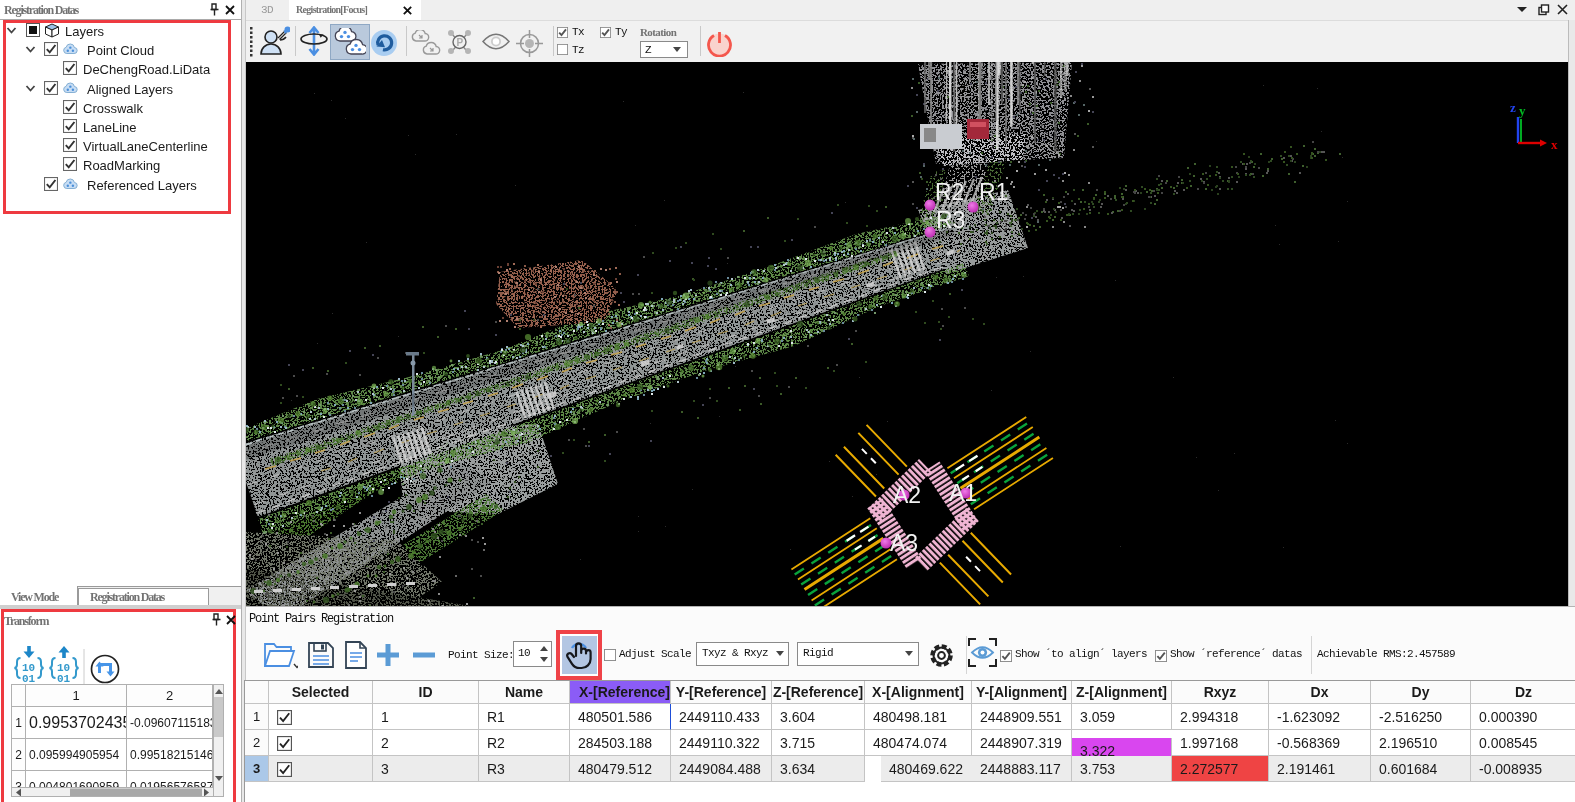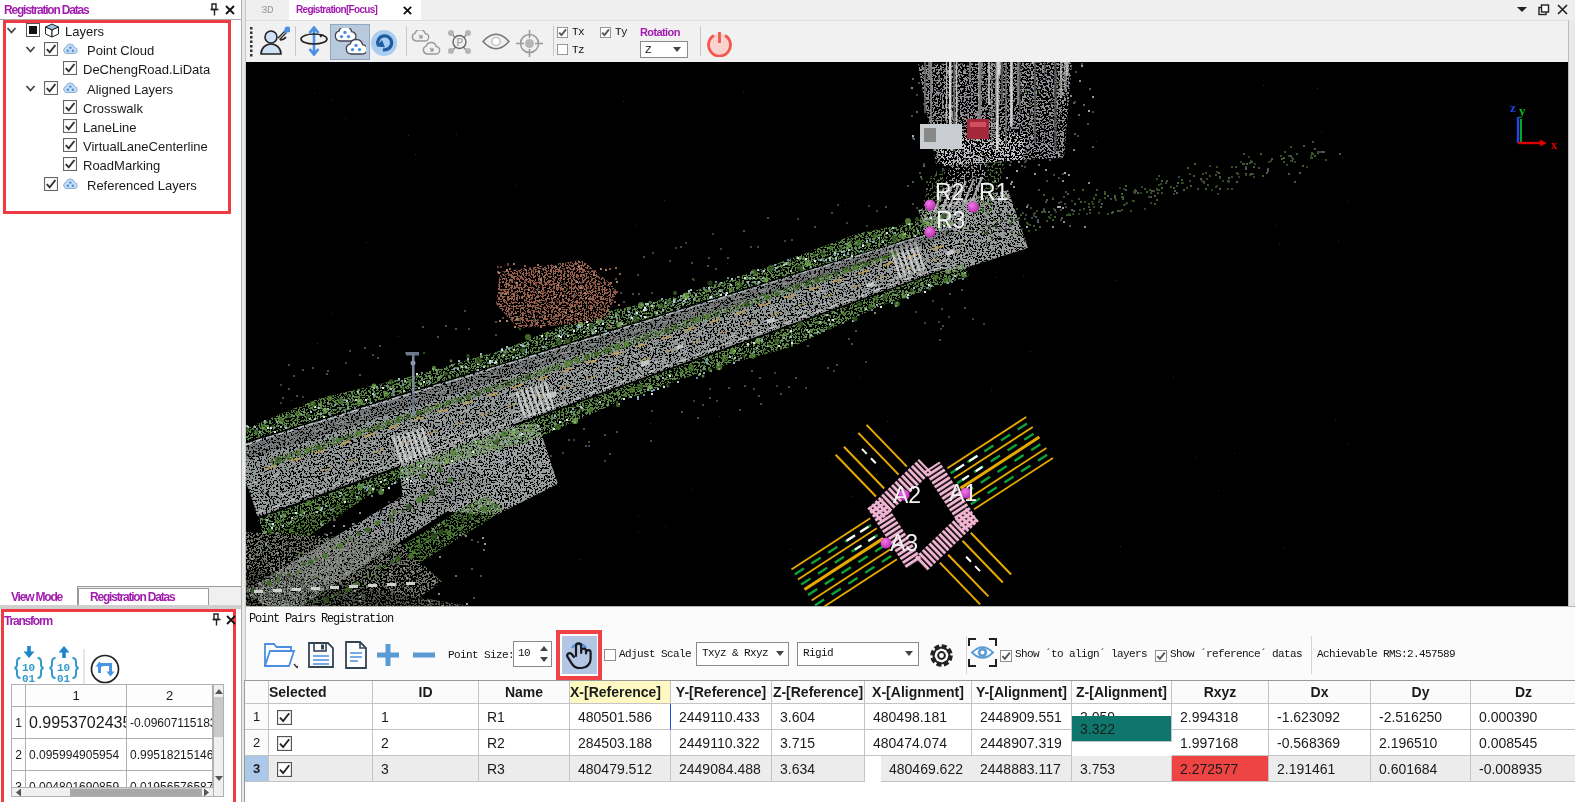--- a/index.html
+++ b/index.html
@@ -1,19 +1,19 @@
 <!DOCTYPE html>
 <html><head><meta charset="utf-8"><title>reg</title><style>
 
 *{margin:0;padding:0;box-sizing:border-box}
 html,body{width:1575px;height:802px;overflow:hidden;background:#f0f0f0;
  font-family:"Liberation Sans",sans-serif;position:relative}
 .abs{position:absolute}
 .t{font-family:"Liberation Mono",monospace;font-size:11px;letter-spacing:-.6px;color:#111;white-space:pre}
-.tb{font-family:Liberation Sans, sans-serif;font-size:11px;letter-spacing:-.6px;color:#a21caf;font-weight:bold;white-space:pre}
+.tb{font-family:Liberation Serif, serif;font-size:11px;letter-spacing:-.6px;color:#737373;font-weight:bold;white-space:pre}
 .s{font-size:13px;color:#1a1a1a;white-space:pre}
 .sep{background:#c9c9c9;width:1px}
 .ddown{position:absolute;border:1px solid #8a8a8a;background:#fff}
 .ddarr{position:absolute;width:0;height:0;border-left:4px solid transparent;border-right:4px solid transparent;border-top:5px solid #444}
 
 </style></head><body>
 <div class="abs" style="left:241px;top:0;width:5px;height:802px;background:#e8e8e8;border-left:1px solid #b0b0b0;border-right:1px solid #c8c8c8"></div>
 <div class="abs" style="left:246px;top:0;width:1329px;height:20px;background:#efefef"></div>
 <div class="t abs" style="left:261px;top:4px;color:#999">3D</div>
 <div class="abs" style="left:289px;top:0;width:132px;height:20px;background:#fff"></div>
@@ -808,24 +808,24 @@
 <svg class="abs" style="left:909px;top:43px" width="12" height="12" viewBox="0 0 13 13">
       <rect x="0.5" y="0.5" width="12" height="12" fill="#fff" stroke="#888" stroke-width="1"></rect>
       <path d="M2.6 6.6 L5.3 9.6 L10.6 2.8" fill="none" stroke="#555" stroke-width="2.0"></path>
     </svg>
 <div class="t abs" style="left:924px;top:41px ">Show ´reference´ datas</div>
 <div class="sep abs" style="left:1065px;top:29px;height:38px;background:#d5d5d5"></div>
 <div class="t abs" style="left:1071px;top:41px">Achievable RMS:2.457589</div>
 </div>
 <div class="abs" style="left:244px;top:680px;width:1331px;height:122px;background:#fff;border-top:1px solid #999;border-left:1px solid #999">
 <div class="s abs" style="left:0px;top:0;width:24px;height:23px;border-right:1px solid #c4c4c4;border-bottom:1px solid #c4c4c4;font-weight:bold;font-size:14px;text-align:center;line-height:23px;overflow:hidden;background:#fbfbfb"></div>
-<div class="s abs" style="left:24px;top:0;width:104px;height:23px;border-right:1px solid #c4c4c4;border-bottom:1px solid #c4c4c4;font-weight:bold;font-size:14px;text-align:left;line-height:23px;overflow:hidden;background:#fbfbfb">Selected</div>
+<div class="s abs" style="left:24px;top:0;width:104px;height:23px;border-right:1px solid #c4c4c4;border-bottom:1px solid #c4c4c4;font-weight:bold;font-size:14px;text-align:center;line-height:23px;overflow:hidden;background:#fbfbfb">Selected</div>
 <div class="s abs" style="left:128px;top:0;width:106px;height:23px;border-right:1px solid #c4c4c4;border-bottom:1px solid #c4c4c4;font-weight:bold;font-size:14px;text-align:center;line-height:23px;overflow:hidden;background:#fbfbfb">ID</div>
 <div class="s abs" style="left:234px;top:0;width:91px;height:23px;border-right:1px solid #c4c4c4;border-bottom:1px solid #c4c4c4;font-weight:bold;font-size:14px;text-align:center;line-height:23px;overflow:hidden;background:#fbfbfb">Name</div>
-<div class="s abs" style="left:325px;top:0;width:101px;height:23px;border-right:1px solid #c4c4c4;border-bottom:1px solid #c4c4c4;font-weight:bold;font-size:14px;text-align:left;line-height:23px;overflow:hidden;background:#fef9c3">X-[Reference]</div>
+<div class="s abs" style="left:325px;top:0;width:101px;height:23px;border-right:1px solid #c4c4c4;border-bottom:1px solid #c4c4c4;font-weight:bold;font-size:14px;text-align:right;line-height:23px;overflow:hidden;background:#8b5cf6">X-[Reference]</div>
 <div class="s abs" style="left:426px;top:0;width:101px;height:23px;border-right:1px solid #c4c4c4;border-bottom:1px solid #c4c4c4;font-weight:bold;font-size:14px;text-align:center;line-height:23px;overflow:hidden;background:#fbfbfb">Y-[Reference]</div>
 <div class="s abs" style="left:527px;top:0;width:93px;height:23px;border-right:1px solid #c4c4c4;border-bottom:1px solid #c4c4c4;font-weight:bold;font-size:14px;text-align:center;line-height:23px;overflow:hidden;background:#fbfbfb">Z-[Reference]</div>
 <div class="s abs" style="left:620px;top:0;width:107px;height:23px;border-right:1px solid #c4c4c4;border-bottom:1px solid #c4c4c4;font-weight:bold;font-size:14px;text-align:center;line-height:23px;overflow:hidden;background:#fbfbfb">X-[Alignment]</div>
 <div class="s abs" style="left:727px;top:0;width:100px;height:23px;border-right:1px solid #c4c4c4;border-bottom:1px solid #c4c4c4;font-weight:bold;font-size:14px;text-align:center;line-height:23px;overflow:hidden;background:#fbfbfb">Y-[Alignment]</div>
 <div class="s abs" style="left:827px;top:0;width:100px;height:23px;border-right:1px solid #c4c4c4;border-bottom:1px solid #c4c4c4;font-weight:bold;font-size:14px;text-align:center;line-height:23px;overflow:hidden;background:#fbfbfb">Z-[Alignment]</div>
 <div class="s abs" style="left:927px;top:0;width:97px;height:23px;border-right:1px solid #c4c4c4;border-bottom:1px solid #c4c4c4;font-weight:bold;font-size:14px;text-align:center;line-height:23px;overflow:hidden;background:#fbfbfb">Rxyz</div>
 <div class="s abs" style="left:1024px;top:0;width:102px;height:23px;border-right:1px solid #c4c4c4;border-bottom:1px solid #c4c4c4;font-weight:bold;font-size:14px;text-align:center;line-height:23px;overflow:hidden;background:#fbfbfb">Dx</div>
 <div class="s abs" style="left:1126px;top:0;width:100px;height:23px;border-right:1px solid #c4c4c4;border-bottom:1px solid #c4c4c4;font-weight:bold;font-size:14px;text-align:center;line-height:23px;overflow:hidden;background:#fbfbfb">Dy</div>
 <div class="s abs" style="left:1226px;top:0;width:106px;height:23px;border-right:1px solid #c4c4c4;border-bottom:1px solid #c4c4c4;font-weight:bold;font-size:14px;text-align:center;line-height:23px;overflow:hidden;background:#fbfbfb">Dz</div>
 <div class="s abs" style="left:0;top:23px;width:24px;height:26px;border-right:1px solid #c4c4c4;border-bottom:1px solid #c4c4c4;font-size:13px;text-align:center;line-height:26px;background:#fbfbfb;font-weight:normal">1</div>
@@ -852,21 +852,21 @@
       <rect x="0.5" y="0.5" width="12" height="12" fill="#fff" stroke="#555" stroke-width="1"></rect>
       <path d="M2.6 6.6 L5.3 9.6 L10.6 2.8" fill="none" stroke="#222" stroke-width="1.6"></path>
     </svg>
 <div class="s abs" style="left:128px;top:49px;width:106px;height:26px;border-right:1px solid #c4c4c4;border-bottom:1px solid #c4c4c4;font-size:14px;line-height:26px;padding-left:8px;overflow:hidden;background:#fff">2</div>
 <div class="s abs" style="left:234px;top:49px;width:91px;height:26px;border-right:1px solid #c4c4c4;border-bottom:1px solid #c4c4c4;font-size:14px;line-height:26px;padding-left:8px;overflow:hidden;background:#fff">R2</div>
 <div class="s abs" style="left:325px;top:49px;width:101px;height:26px;border-right:1px solid #c4c4c4;border-bottom:1px solid #c4c4c4;font-size:14px;line-height:26px;padding-left:8px;overflow:hidden;background:#fff">284503.188</div>
 <div class="s abs" style="left:426px;top:49px;width:101px;height:26px;border-right:1px solid #c4c4c4;border-bottom:1px solid #c4c4c4;font-size:14px;line-height:26px;padding-left:8px;overflow:hidden;background:#fff">2449110.322</div>
 <div class="s abs" style="left:527px;top:49px;width:93px;height:26px;border-right:1px solid #c4c4c4;border-bottom:1px solid #c4c4c4;font-size:14px;line-height:26px;padding-left:8px;overflow:hidden;background:#fff">3.715</div>
 <div class="s abs" style="left:620px;top:49px;width:107px;height:26px;border-right:1px solid #c4c4c4;border-bottom:1px solid #c4c4c4;font-size:14px;line-height:26px;padding-left:8px;overflow:hidden;background:#fff">480474.074</div>
 <div class="s abs" style="left:727px;top:49px;width:100px;height:26px;border-right:1px solid #c4c4c4;border-bottom:1px solid #c4c4c4;font-size:14px;line-height:26px;padding-left:8px;overflow:hidden;background:#fff">2448907.319</div>
-<div class="s abs" style="left:827px;top:35px;width:100px;height:26px;border-right:1px solid #c4c4c4;border-bottom:1px solid #c4c4c4;font-size:14px;line-height:26px;padding-left:8px;overflow:hidden;background:#0f766e">3.322</div>
+<div class="s abs" style="left:827px;top:57px;width:100px;height:26px;border-right:1px solid #c4c4c4;border-bottom:1px solid #c4c4c4;font-size:14px;line-height:26px;padding-left:8px;overflow:hidden;background:#d946ef">3.322</div>
 <div class="s abs" style="left:927px;top:49px;width:97px;height:26px;border-right:1px solid #c4c4c4;border-bottom:1px solid #c4c4c4;font-size:14px;line-height:26px;padding-left:8px;overflow:hidden;background:#fff">1.997168</div>
 <div class="s abs" style="left:1024px;top:49px;width:102px;height:26px;border-right:1px solid #c4c4c4;border-bottom:1px solid #c4c4c4;font-size:14px;line-height:26px;padding-left:8px;overflow:hidden;background:#fff">-0.568369</div>
 <div class="s abs" style="left:1126px;top:49px;width:100px;height:26px;border-right:1px solid #c4c4c4;border-bottom:1px solid #c4c4c4;font-size:14px;line-height:26px;padding-left:8px;overflow:hidden;background:#fff">2.196510</div>
 <div class="s abs" style="left:1226px;top:49px;width:106px;height:26px;border-right:1px solid #c4c4c4;border-bottom:1px solid #c4c4c4;font-size:14px;line-height:26px;padding-left:8px;overflow:hidden;background:#fff">0.008545</div>
 <div class="s abs" style="left:0;top:75px;width:24px;height:26px;border-right:1px solid #c4c4c4;border-bottom:1px solid #c4c4c4;font-size:13px;text-align:center;line-height:26px;background:#abc8e8;font-weight:bold">3</div>
 <div class="abs" style="left:24px;top:75px;width:104px;height:26px;border-right:1px solid #c4c4c4;border-bottom:1px solid #c4c4c4;background:#ececec"></div>
 <svg class="abs" style="left:32px;top:81px" width="15" height="15" viewBox="0 0 13 13">
       <rect x="0.5" y="0.5" width="12" height="12" fill="#fff" stroke="#555" stroke-width="1"></rect>
       <path d="M2.6 6.6 L5.3 9.6 L10.6 2.8" fill="none" stroke="#222" stroke-width="1.6"></path>
     </svg>

